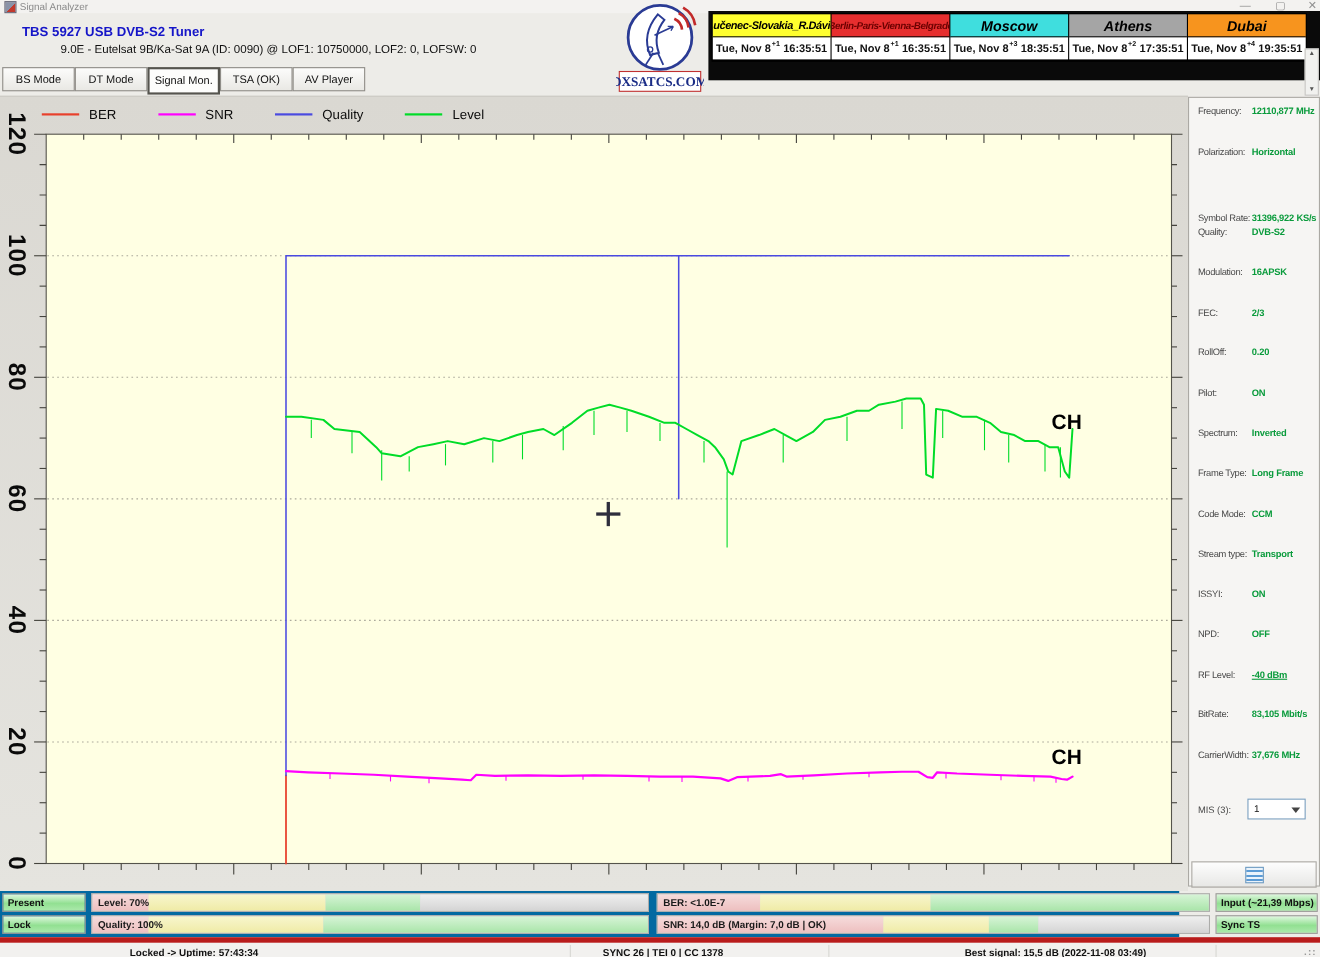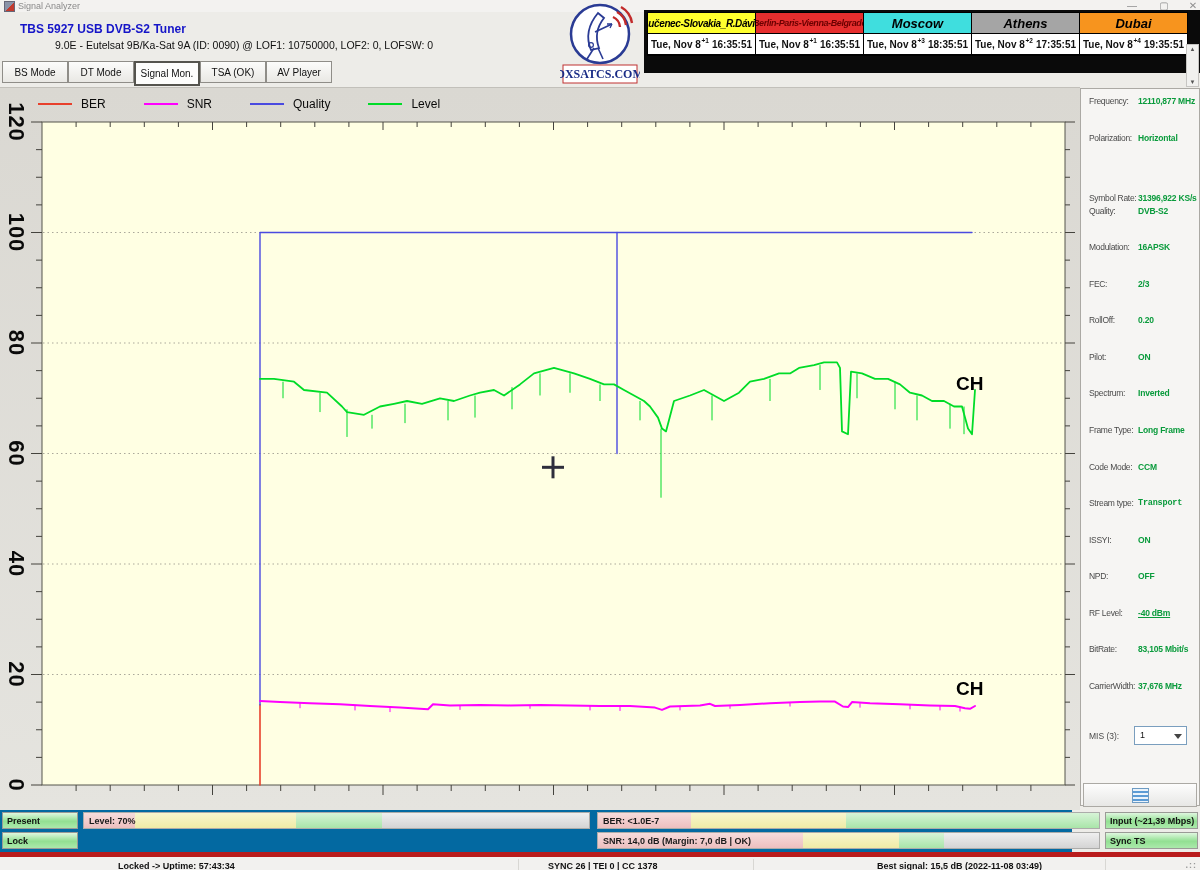--- a/index.html
+++ b/index.html
@@ -427,21 +427,21 @@
       <div class="prow" style="top: 335.95px;">
         <span class="plabel">Frame Type:</span>
         <span class="pvalue" style="color: rgb(10, 155, 60);">Long Frame</span>
       </div>
       <div class="prow" style="top: 372.5px;">
         <span class="plabel">Code Mode:</span>
         <span class="pvalue" style="color: rgb(10, 155, 60);">CCM</span>
       </div>
       <div class="prow" style="top: 409.05px;">
         <span class="plabel">Stream type:</span>
-        <span class="pvalue" style="color: rgb(10, 155, 60); font-family: Liberation Mono, monospace;">Transport</span>
+        <span class="pvalue" style="color: rgb(10, 155, 60);">Transport</span>
       </div>
       <div class="prow" style="top: 445.6px;">
         <span class="plabel">ISSYI:</span>
         <span class="pvalue" style="color: rgb(10, 155, 60);">ON</span>
       </div>
       <div class="prow" style="top: 482.15px; text-align: center;">
         <span class="plabel">NPD:</span>
         <span class="pvalue" style="color: rgb(10, 155, 60);">OFF</span>
       </div>
       <div class="prow" style="top: 518.7px;">
@@ -461,20 +461,26 @@
   <div id="bars">
     <div class="badge" id="badge-present">Present</div>
     <div class="badge" id="badge-lock">Lock</div>
     <div class="pbar" id="bar-level">
         <div class="pseg c-red" style="width: 10%;"></div>
         <div class="pseg c-yellow" style="width: 32%;"></div>
         <div class="pseg c-green" style="width: 17%;"></div>
         <div class="pseg c-gray" style="width: 41%;"></div>
         <span class="blabel">Level: 70%</span>
       </div>
+    <div class="pbar" id="bar-quality">
+        <div class="pseg c-red" style="width: 10%;"></div>
+        <div class="pseg c-yellow" style="width: 31.5%;"></div>
+        <div class="pseg c-green" style="width: 58.5%;"></div>
+        <span class="blabel">Quality: 100%</span>
+      </div>
     <div class="pbar" id="bar-ber">
         <div class="pseg c-red" style="width: 18.5%;"></div>
         <div class="pseg c-yellow" style="width: 31%;"></div>
         <div class="pseg c-green" style="width: 50.5%;"></div>
         <span class="blabel">BER: &lt;1.0E-7</span>
       </div>
     <div class="pbar" id="bar-snr">
         <div class="pseg c-red" style="width: 41%;"></div>
         <div class="pseg c-yellow" style="width: 19%;"></div>
         <div class="pseg c-green" style="width: 9%;"></div>

